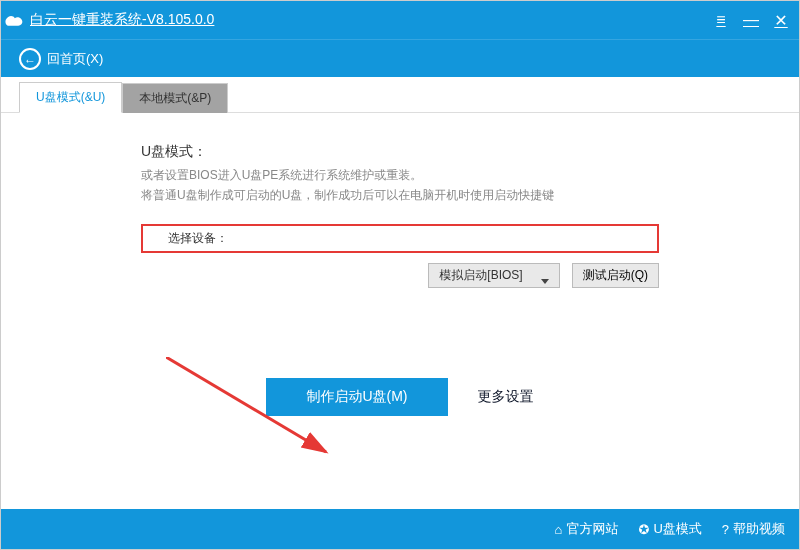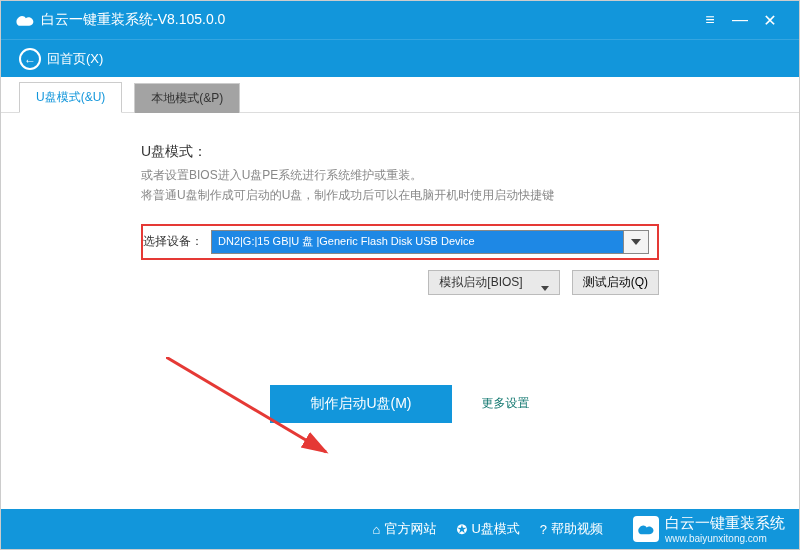--- a/index.html
+++ b/index.html
@@ -1,45 +1,45 @@
 <!DOCTYPE html>
 <html><head>
 <meta charset="utf-8">
 <style>
   * { box-sizing: border-box; margin: 0; padding: 0; }
   body { font-family: "Microsoft YaHei", Arial, sans-serif; font-size: 13px; background: #fff; }
   .window { width: 800px; height: 550px; border: 1px solid #ccc; display: flex; flex-direction: column; }
-  .titlebar { height: 38px; background: #1296db; color: #fff; display: flex; align-items: center; padding: 0 14px; }
+  .titlebar { height: 38px; background: #1296db; color: #fff; display: flex; align-items: center; padding: 0 3px; text-decoration: underline; }
   .titlebar .logo { width: 20px; height: 20px; margin-right: 6px; }
   .titlebar .title { flex: 1; font-size: 14px; }
   .titlebar .ctrl { width: 30px; text-align: center; font-size: 16px; cursor: pointer; }
   .backbar { height: 38px; background: #1296db; color: #fff; display: flex; align-items: center; padding: 0 10px; border-top: 1px solid rgba(255,255,255,0.15); }
   .backbtn { display: flex; align-items: center; gap: 6px; cursor: pointer; padding: 4px 8px; }
   .backbtn .circ { width: 22px; height: 22px; border: 2px solid #fff; border-radius: 50%; display:flex;align-items:center;justify-content:center; font-size:12px;}
   .content { flex: 1; background: #fff; position: relative; }
-  .tabs { display: flex; align-items: flex-end; height: 30px; margin-top: 6px; border-bottom: 1px solid #ddd; padding-left: 18px; gap:12px;}
+  .tabs { display: flex; align-items: flex-end; height: 30px; margin-top: 6px; border-bottom: 1px solid #ddd; padding-left: 18px; gap:0;}
   .tab { padding: 6px 16px; border: 1px solid #ccc; border-bottom: none; background: #fff; cursor: pointer; font-size: 12px; color:#333; position:relative; top:1px;}
   .tab.active { background: #fff; border-bottom: 1px solid #fff; color:#1296db;}
   .tab:not(.active){ background:#a3a3a3; }
   .panel { padding: 30px 140px 0 140px; color:#333;}
   .panel h3 { font-size: 14px; margin-bottom: 4px; font-weight:normal;}
   .desc { color:#888; font-size:12px; line-height:1.7; margin-bottom:18px;}
-  .selrow { border:2px solid #e53935; padding:4px 8px 4px 0; display:flex; align-items:center; gap:8px;}
+  .selrow { border:2px solid #e53935; padding:4px 8px 4px 25px; display:flex; align-items:center; gap:0;}
   .selrow label{ font-size:12px; }
   .combo { flex:1; display:flex; height:24px; }
   .combo .val { flex:1; background:#1e88e5; color:#fff; font-size:11px; display:flex; align-items:center; padding:0 6px; border:1px solid #888; border-right:none;}
   .combo .arrow{ width:26px; border:1px solid #888; background:#f4f4f4; display:flex; align-items:center; justify-content:center; cursor:pointer;}
   .combo .arrow span{ border-left:5px solid transparent;border-right:5px solid transparent;border-top:6px solid #444;}
   .row2{ display:flex; justify-content:flex-end; gap:12px; margin-top:10px;}
   .graybtn{ background:#e9e9e9; border:1px solid #bbb; padding:3px 10px; font-size:12px; cursor:pointer;}
   .graybtn.combo2{ display:flex; align-items:flex-end; gap:14px;}
   .graybtn.combo2 .tri{ border-left:4px solid transparent;border-right:4px solid transparent;border-top:5px solid #444; margin-left:4px;}
   .mainbtn-row{ display:flex; justify-content:center; align-items:center; gap:30px; margin-top:90px;}
   .mainbtn{ background:#1296db; color:#fff; border:none; padding:10px 40px; font-size:14px; cursor:pointer;}
-  .more{ color:#0f766e; font-size:12px; cursor:pointer;}
+  .more{ color:#0f172a; font-size:14px; cursor:pointer;}
   .arrowline{ position:absolute; left:165px; top:280px; pointer-events:none;}
   .footer{ height:40px; background:#1296db; color:#fff; display:flex; align-items:center; justify-content:flex-end; padding:0 14px; gap:20px; font-size:13px;}
   .footer .link{ display:flex; align-items:center; gap:4px; cursor:pointer;}
   .footer .brand{ display:flex; align-items:center; gap:6px; margin-left:10px;}
   .footer .brand .big{ font-size:15px;}
   .footer .brand .url{ font-size:10px; opacity:.9;}
   .footer .blogo{ width:26px; height:26px; background:#fff; border-radius:4px; display:flex; align-items:center; justify-content:center; color:#1296db;}
 </style>
 </head>
 <body>
@@ -73,26 +73,20 @@
 
     <div class="panel">
       <h3>U盘模式：</h3>
       <div class="desc">
         <div>或者设置BIOS进入U盘PE系统进行系统维护或重装。</div>
         <div>将普通U盘制作成可启动的U盘，制作成功后可以在电脑开机时使用启动快捷键</div>
       </div>
 
       <div class="selrow">
         <label>选择设备：</label>
-        <div class="combo">
-          <div class="val">DN2|G:|15 GB|U 盘 |Generic Flash Disk USB Device</div>
-          <div class="arrow">
-              <span></span>
-            </div>
-        </div>
       </div>
 
       <div class="row2">
         <div class="graybtn combo2">
           <span>模拟启动[BIOS]</span>
           <span class="tri"></span>
         </div>
         <button class="graybtn">测试启动(Q)</button>
       </div>
 
@@ -118,26 +112,15 @@
       <span>官方网站</span>
     </div>
     <div class="link">
       <span>✪</span>
       <span>U盘模式</span>
     </div>
     <div class="link">
       <span>?</span>
       <span>帮助视频</span>
     </div>
-    <div class="brand">
-      <span class="blogo">
-        <svg viewBox="0 0 24 24" width="18" height="18">
-            <path fill="#1296db" d="M2 12c3-6 9-6 11-2 3-3 9 0 9 4 0 3-3 5-6 5H6c-3 0-5-3-4-7z"></path>
-          </svg>
-      </span>
-      <div>
-        <div class="big">白云一键重装系统</div>
-        <div class="url">www.baiyunxitong.com</div>
-      </div>
-    </div>
   </div>
 
 </div>
 
 </body></html>

